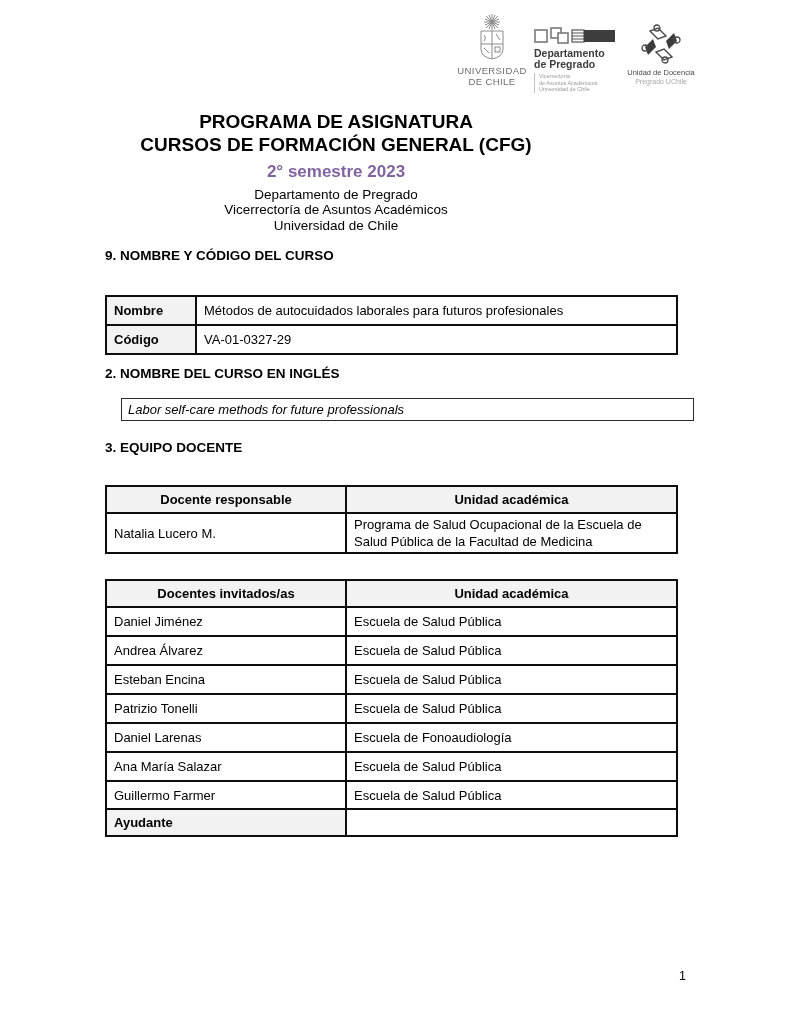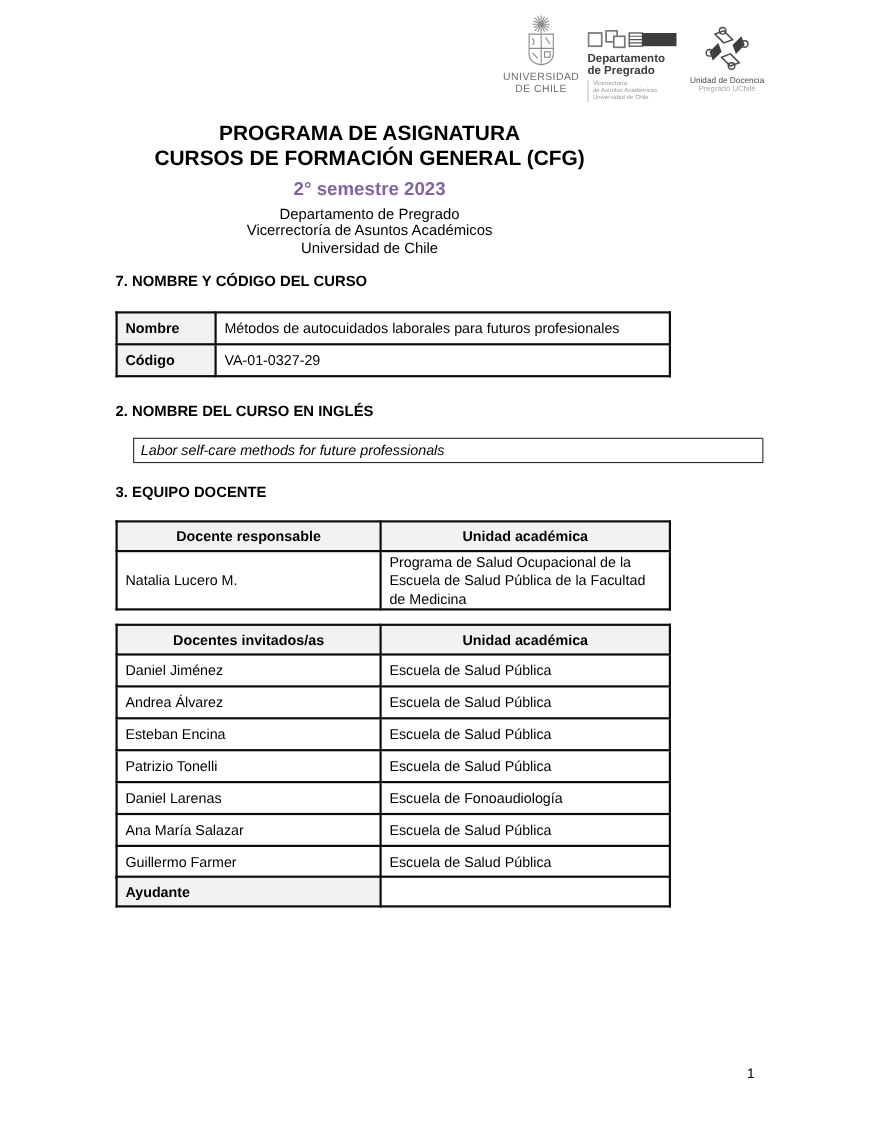--- a/index.html
+++ b/index.html
@@ -20,21 +20,21 @@
   .docencia-line1{margin-top:2px;font-size:7.5px;line-height:8.5px;color:#4a4a4a;text-align:center;}
   .docencia-line2{font-size:7px;line-height:8px;color:#a8a8a8;text-align:center;}
   
   .titleblock{position:absolute;top:110px;left:0;width:672px;text-align:center;}
   .t-main{font-size:19px;line-height:23px;font-weight:bold;color:#000;}
   .t-sem{margin-top:6px;font-size:17px;line-height:19px;font-weight:bold;color:#8064A2;}
   .t-dept{margin-top:6px;font-size:13.5px;line-height:15.3px;color:#000;}
   
   .sec-h{position:absolute;left:105px;font-size:13.5px;font-weight:bold;color:#000;white-space:nowrap;}
   table{border-collapse:collapse;table-layout:fixed;}
-  .doc-table{position:absolute;left:105px;width:505px;}
+  .doc-table{position:absolute;left:105px;width:573px;margin-top:12px;}
   .doc-table td,.doc-table th{border:2px solid #0d0d0d;font-size:13px;padding:0 7px;vertical-align:middle;}
   .lbl{background:#f2f2f2;font-weight:bold;text-align:left;}
   .hdr{background:#f2f2f2;font-weight:bold;text-align:center;}
   .cell{background:#ffffff;text-align:left;}
   .r31 td{height:27px;}
   .r29 td{height:25px;}
   .r42 td{height:38px;line-height:17px;}
   .en-box{
     position:absolute;left:105px;top:398px;width:559px;height:21px;
     border:1px solid #2b2b2b;font-size:13px;font-style:italic;
@@ -132,21 +132,21 @@
       <div>CURSOS DE FORMACIÓN GENERAL (CFG)</div>
     </div>
     <div class="t-sem">2° semestre 2023</div>
     <div class="t-dept">
       <div>Departamento de Pregrado</div>
       <div>Vicerrectoría de Asuntos Académicos</div>
       <div>Universidad de Chile</div>
     </div>
   </div>
 
-  <div class="sec-h" style="top:248px;">7. NOMBRE Y CÓDIGO DEL CURSO</div>
+  <div class="sec-h" style="top:248px;">9. NOMBRE Y CÓDIGO DEL CURSO</div>
 
   <table class="doc-table" style="top:283px;">
     <colgroup>
         <col style="width:90px;">
         <col>
       </colgroup>
     <tbody>
         <tr class="r31">
       <td class="lbl">Nombre</td>
       <td class="cell">Métodos de autocuidados laborales para futuros profesionales</td>

